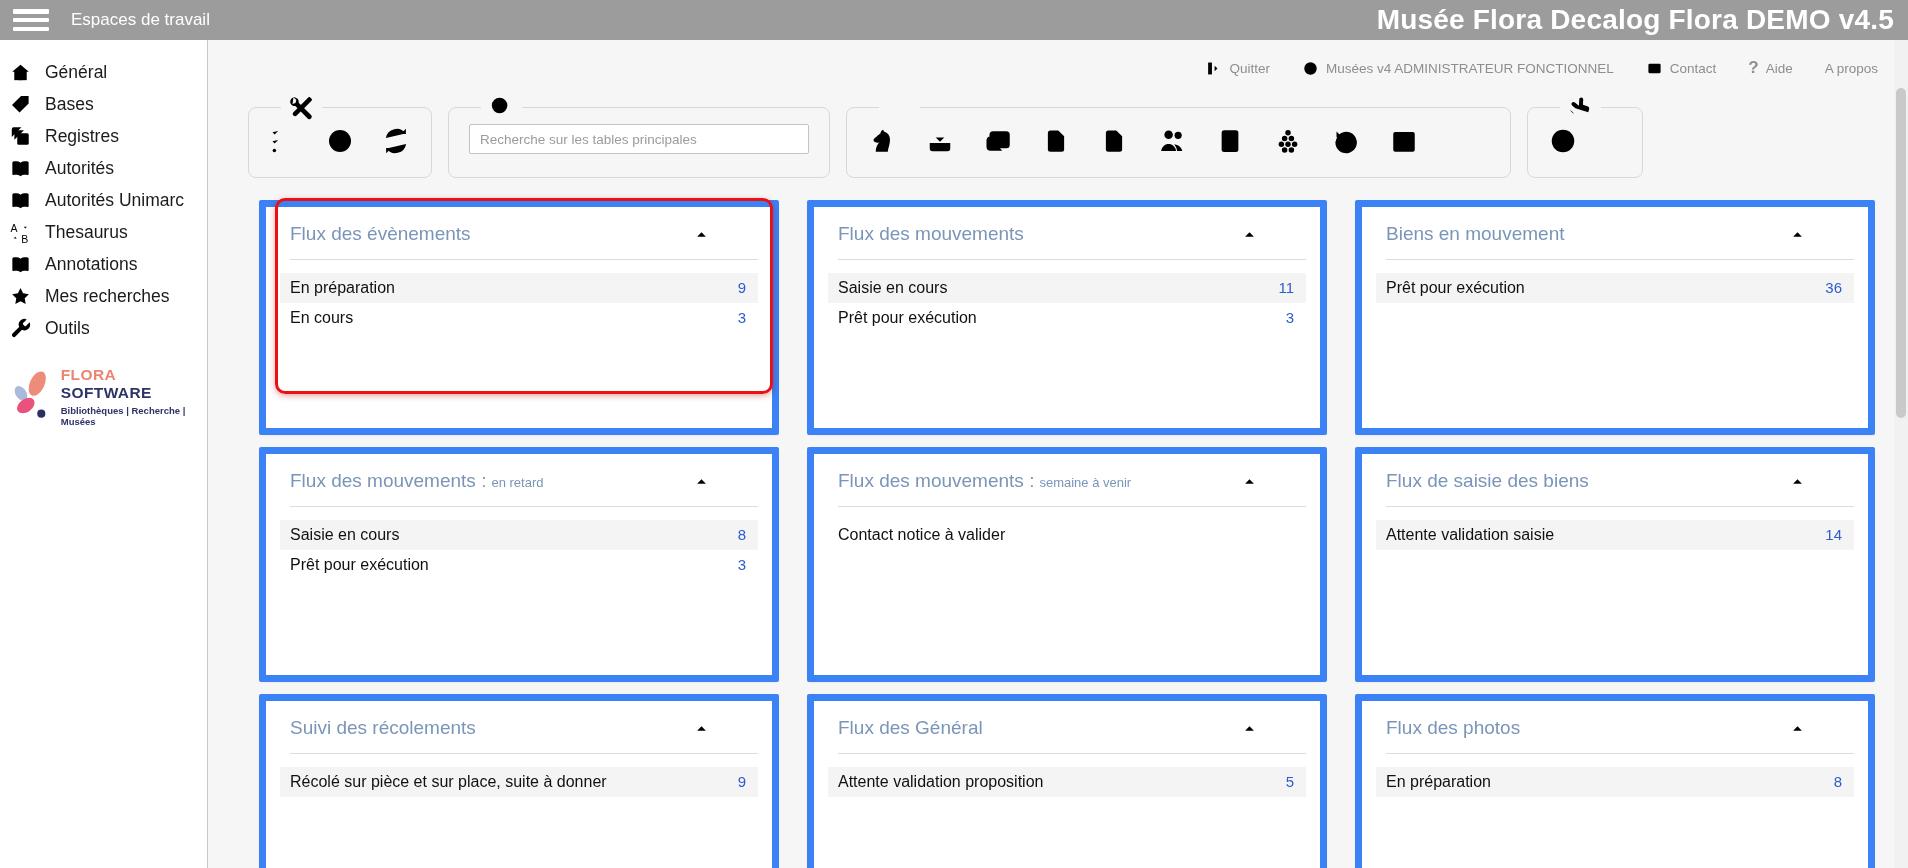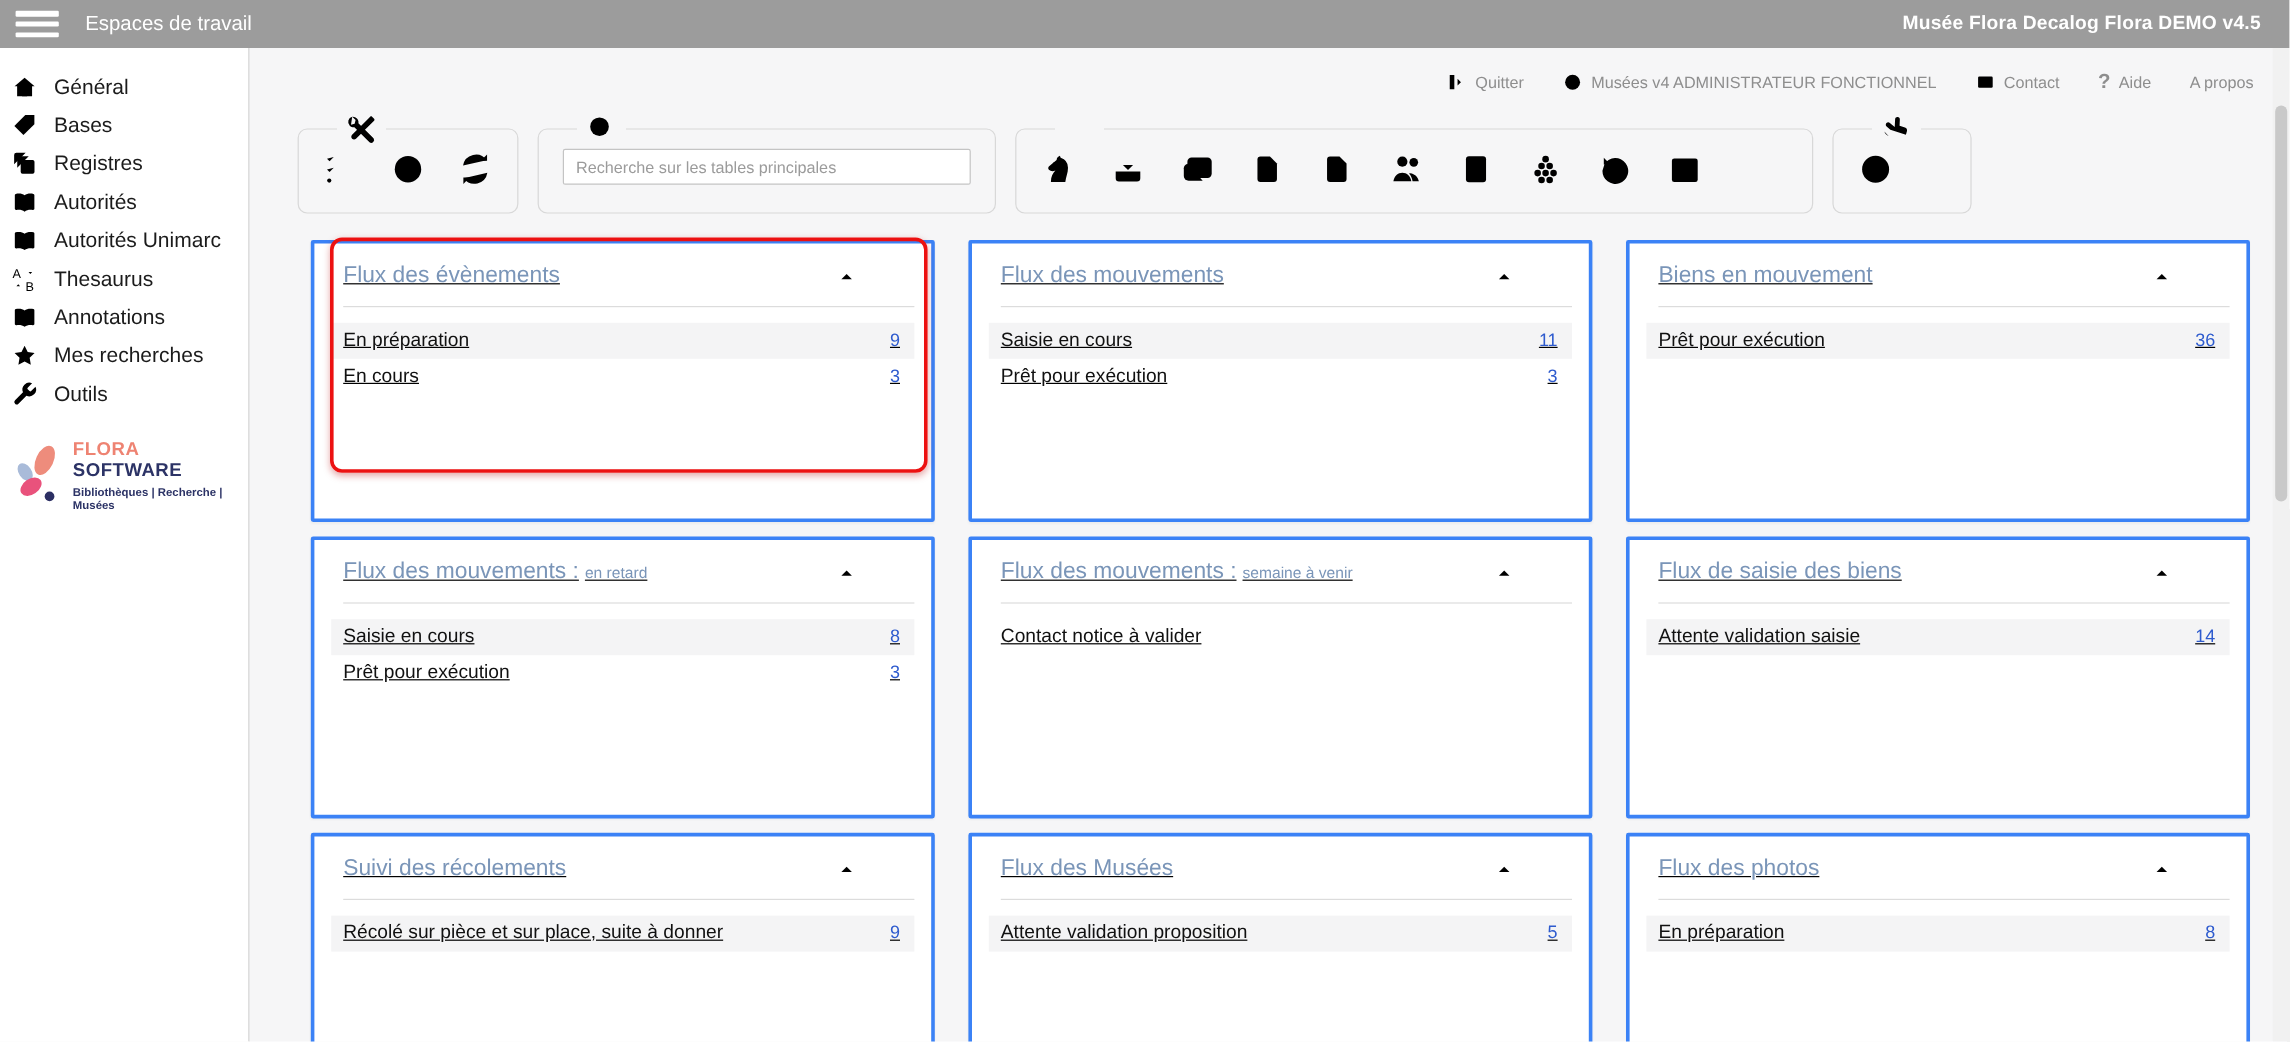--- a/index.html
+++ b/index.html
@@ -6,21 +6,21 @@
   body{width:1908px;height:868px;overflow:hidden;font-family:"Liberation Sans",sans-serif;background:#fff;position:relative;}
 
   
   .ic{display:inline-block;vertical-align:middle;}
 
   
   .topbar{height:40px;background:#9c9c9c;display:flex;align-items:center;color:#fff;}
   .burger{width:36px;height:22px;margin-left:13px;display:flex;flex-direction:column;justify-content:space-between;cursor:pointer;}
   .burger i{display:block;height:4.5px;background:#fff;border-radius:1px;}
   .ws-label{margin-left:22px;font-size:17px;}
-  .app-title{margin-left:auto;margin-right:24px;font-size:16px;font-weight:bold;letter-spacing:.2px;}
+  .app-title{margin-left:auto;margin-right:14px;font-size:28px;font-weight:bold;letter-spacing:.2px;}
 
   
   .shell{display:flex;height:828px;}
   .sidebar{width:208px;flex:0 0 208px;background:#fff;border-right:1px solid #c9c9c9;padding-top:16px;box-sizing:border-box;}
   .side-item{display:flex;align-items:center;height:32px;padding-left:9px;cursor:pointer;}
   .side-item .sicon{width:23px;height:23px;color:#3d5ee2;flex:0 0 23px;}
   .side-item .slabel{margin-left:13px;font-size:17.5px;color:#1b1b1b;white-space:nowrap;}
 
   .logo{display:flex;margin:22px 0 0 8px;}
   .logo-text{margin-left:4px;}
@@ -46,21 +46,21 @@
   .g1{width:182px;}
   .g2{width:350px;}
   .g3{width:665px;}
   .g3 .ticon-row{gap:28px;}
   .g4{width:116px;}
   .search-input{width:340px;height:30px;box-sizing:border-box;border:1px solid #c4c4c4;border-radius:2px;margin-top:3px;padding:0 10px;font-size:13.5px;color:#555;background:#fff;font-family:"Liberation Sans",sans-serif;}
   .search-input::placeholder{color:#9b9b9b;}
 
   
   .cards{position:relative;display:grid;grid-template-columns:repeat(3,520px);grid-auto-rows:235px;gap:12px 28px;margin:22px 0 0 51px;}
-  .card{background:#fff;border:3px solid #3b82f6;border-radius:2px;position:relative;box-shadow:0 1px 2px rgba(0,0,0,.04);overflow:hidden;text-decoration:underline;}
+  .card{background:#fff;border:7px solid #3b82f6;border-radius:2px;position:relative;box-shadow:0 1px 2px rgba(0,0,0,.04);overflow:hidden;}
   .card-head{padding:16px 110px 0 24px;}
   .ct-main{font-size:19px;color:#7a95b8;}
   .ct-sub{font-size:13px;color:#7a95b8;margin-left:5px;}
   .card-ctrl{position:absolute;top:20px;right:28px;display:flex;gap:20px;color:#4f4f4f;}
   .card-ctrl .ic{width:15px;height:15px;cursor:pointer;}
   .card-div{border-bottom:1px solid #dcdcdc;margin:14px 14px 0 24px;}
   .rows{margin-top:13px;}
   .row{display:flex;justify-content:space-between;align-items:center;margin:0 14px;padding:4px 12px 4px 10px;font-size:16px;color:#111;line-height:22px;}
   .row.striped{background:#f4f4f5;}
   .row .rv{color:#2e5bce;font-size:15px;}
@@ -594,21 +594,21 @@
     <div class="rows">
             <div class="row striped">
               <span class="rl">Récolé sur pièce et sur place, suite à donner</span>
               <span class="rv">9</span>
             </div>
           </div>
   </div>
 
   <div class="card">
     <div class="card-head">
-      <span class="ct-main">Flux des Musées</span>
+      <span class="ct-main">Flux des Général</span>
     </div>
     <div class="card-ctrl">
       <svg class="ic">
               <use href="#i-chevron-up"></use>
             </svg>
       <svg class="ic">
               <use href="#i-close"></use>
             </svg>
     </div>
     <div class="card-div"></div>

